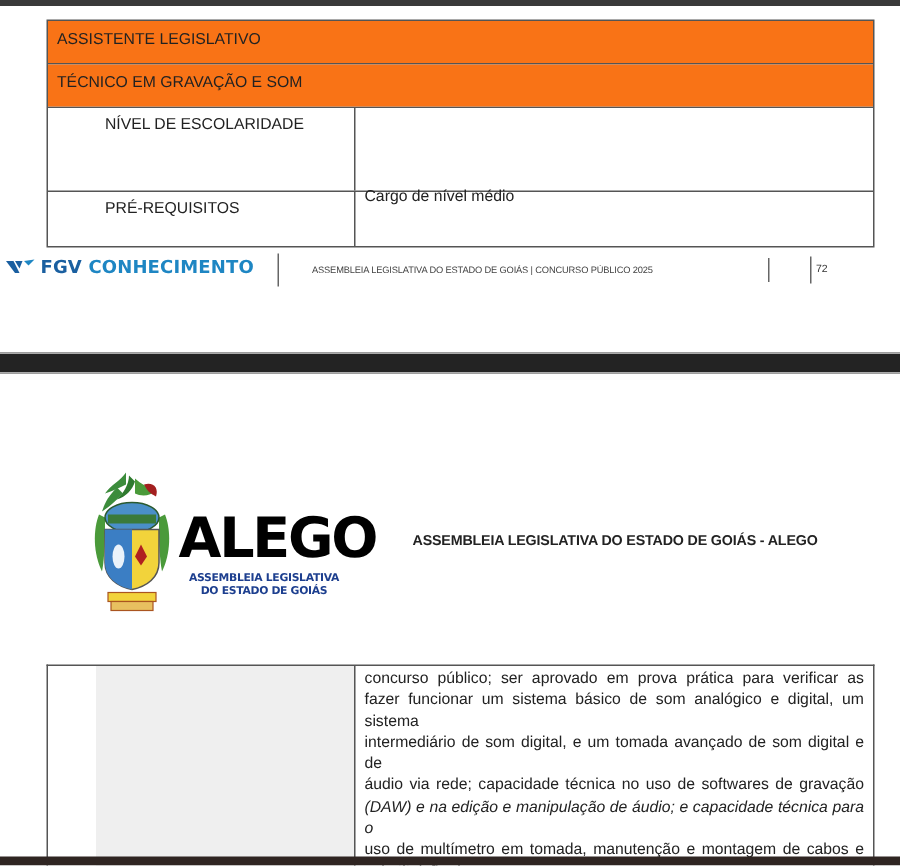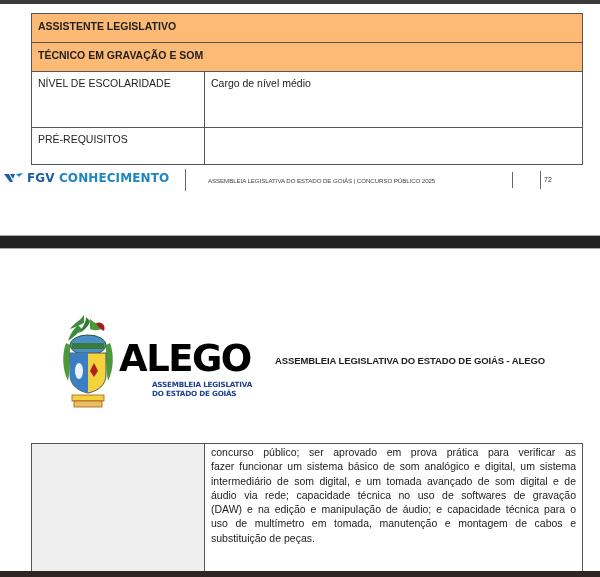--- a/index.html
+++ b/index.html
@@ -6,43 +6,43 @@
   html, body { width: 600px; height: 577px; overflow: hidden; background: #ffffff; }
   body { position: relative; font-family: "Liberation Sans", "DejaVu Sans", sans-serif; color: #222; }
 
   .top-edge { position: absolute; left: 0; top: 0; width: 600px; height: 4px; background: #3a3a3a; }
 
   
   .tbl { position: absolute; left: 31px; width: 552px; border: 1px solid #555; }
   .row { display: flex; border-bottom: 1px solid #555; }
   .row:last-child { border-bottom: none; }
   .cell { font-size: 10.5px; line-height: 14px; padding: 4px 6px; color: #222; }
-  .full { background: #fdba74; width: 100%; height: 28px; padding-top: 5px; font-weight: bold; }
-  .lbl { width: 173px; border-right: 1px solid #555; }
+  .full { background: #f97316; width: 100%; height: 28px; padding-top: 5px; }
+  .lbl { width: 173px; border-right: 1px solid #555; margin-left: 32px; }
   .val { flex: 1; text-align: justify; text-align-last: justify; }
-  .val.left { text-align: left; text-align-last: left; }
+  .val.left { text-align: left; text-align-last: left; margin-top: 48px; }
 
   
   .footer { position: absolute; left: 0; top: 168px; width: 600px; height: 30px; }
   .fgv-logo { position: absolute; left: 4px; top: 3px; display: flex; align-items: center; }
   .fgv-mark { width: 20px; height: 12px; margin-right: 3px; }
   .fgv-text { font-family: "DejaVu Sans", sans-serif; font-weight: bold; font-size: 12px; color: #1e86c3; letter-spacing: 0.1px; }
   .fgv-text .fgv { color: #1a5fa0; }
   .vbar { position: absolute; width: 1px; background: #666; }
   .footer-title { position: absolute; left: 208px; top: 9px; font-size: 6.2px; color: #444; letter-spacing: -0.1px; }
   .page-num { position: absolute; left: 544px; top: 8px; font-size: 7px; color: #333; }
 
   
   .band { position: absolute; left: 0; top: 235px; width: 600px; height: 14px; background: #232323; border-top: 1px solid #aaa; border-bottom: 1px solid #aaa; }
 
   
   .alego-wrap { position: absolute; left: 60px; top: 313px; width: 180px; height: 100px; }
   .crest { position: absolute; left: 0; top: 0; width: 56px; height: 98px; }
   .alego-word { position: absolute; left: 59px; top: 26px; font-family: "DejaVu Sans", sans-serif; font-weight: bold; font-size: 37px; color: #000000; letter-spacing: -1.5px; line-height: 40px; }
-  .alego-sub { position: absolute; left: 60px; top: 67px; width: 112px; text-align: left; font-family: "DejaVu Sans", sans-serif; font-weight: bold; font-size: 7.2px; line-height: 9px; color: #1d3f8f; letter-spacing: -0.2px; margin-left: 32px; }
+  .alego-sub { position: absolute; left: 60px; top: 67px; width: 112px; text-align: center; font-family: "DejaVu Sans", sans-serif; font-weight: bold; font-size: 7.2px; line-height: 9px; color: #1d3f8f; letter-spacing: -0.2px; }
   .p2-title { position: absolute; left: 275px; top: 355px; font-size: 9.5px; font-weight: bold; color: #222; letter-spacing: -0.1px; }
 
   
   .tbl2 { position: absolute; left: 31px; top: 443px; width: 552px; height: 140px; border: 1px solid #555; border-bottom: none; display: flex; }
   .tbl2 .lbl { background: #efefef; height: 100%; }
   .tbl2 .val { padding: 1px 6px; font-size: 10.5px; line-height: 14.3px; text-align: justify; text-align-last: left; }
 
   .bottom-bar { position: absolute; left: 0; top: 571px; width: 600px; height: 6px; background: #2f2522; }
 </style>
 </head>
@@ -115,19 +115,19 @@
 </div>
 <div class="p2-title">ASSEMBLEIA LEGISLATIVA DO ESTADO DE GOIÁS - ALEGO</div>
 
 <div class="tbl2">
   <div class="cell lbl"></div>
   <div class="val">
     <div style="text-align:justify;text-align-last:justify;">concurso público; ser aprovado em prova prática para verificar as</div>
     <div style="text-align:justify;text-align-last:justify;">fazer funcionar um sistema básico de som analógico e digital, um sistema</div>
     <div style="text-align:justify;text-align-last:justify;">intermediário de som digital, e um tomada avançado de som digital e de</div>
     <div style="text-align:justify;text-align-last:justify;">áudio via rede; capacidade técnica no uso de softwares de gravação</div>
-    <div style="text-align:justify;text-align-last:justify;">(DAW) e na edição e manipulação de áudio; e capacidade técnica para o</div>
+    <div style="text-align:justify;text-align-last:justify;font-style:italic;">(DAW) e na edição e manipulação de áudio; e capacidade técnica para o</div>
     <div style="text-align:justify;text-align-last:justify;">uso de multímetro em tomada, manutenção e montagem de cabos e</div>
     <div>substituição de peças.</div>
   </div>
 </div>
 
 <div class="bottom-bar"></div>
 
 </body></html>

